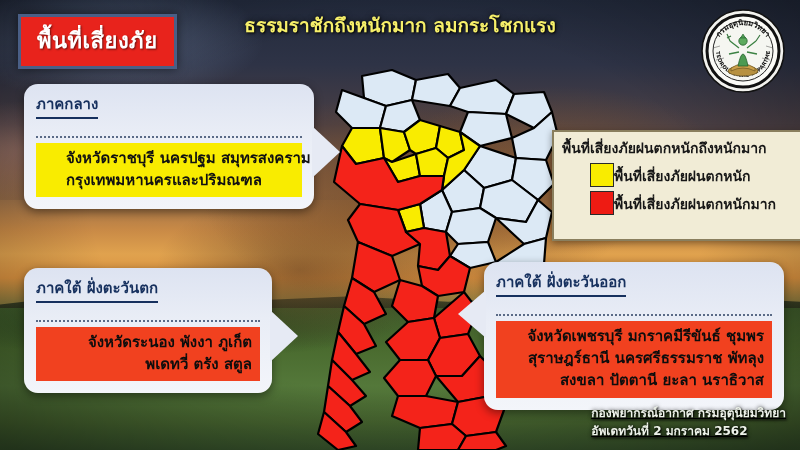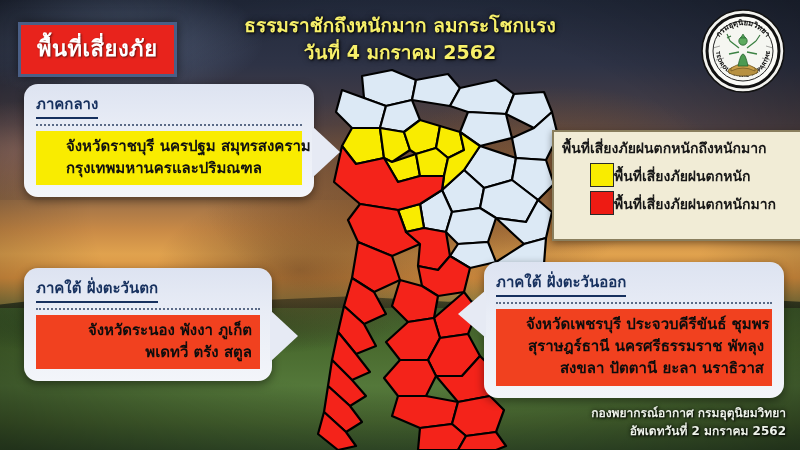--- a/index.html
+++ b/index.html
@@ -59,21 +59,20 @@
     opacity:.55;
   }
 
   
   #risk-badge {
     position:absolute; left:18px; top:14px;
     padding:6px 16px 8px;
     background:#e8231c;
     border:3px solid #4a5f86;
     box-shadow:0 0 10px rgba(0,0,0,.55);
-    margin-top:8px;
   }
   #risk-badge span {
     display:block;
     color:#ffffff;
     font-size:22px; font-weight:bold;
     letter-spacing:.5px;
     text-shadow:1px 1px 2px rgba(0,0,0,.55);
     white-space:nowrap;
   }
 
@@ -108,21 +107,21 @@
     box-shadow:0 3px 10px rgba(0,0,0,.45);
     padding:8px 12px 12px;
   }
   .callout .c-head {
     display:inline-block;
     color:#16305e;
     font-size:15px; font-weight:bold;
     white-space:nowrap;
     border-bottom:2px solid #16305e;
     padding-bottom:1px;
-    margin-bottom:4px;
+    margin-bottom:16px;
   }
   .callout .c-dots {
     height:3px;
     border-bottom:2px dotted #5a6a86;
     margin-bottom:5px;
   }
   .band {
     padding:4px 8px 6px;
   }
   .band .blabel {
@@ -176,21 +175,22 @@
     margin:4px 0 4px 28px;
   }
   #legend .sw { width:24px; height:24px; border:1.5px solid #2a2a2a; flex:none; }
   #legend .sw.y { background:#f9ec00; }
   #legend .sw.r { background:#ee1b13; }
   #legend .lg-label { color:#171717; font-size:14px; font-weight:bold; white-space:nowrap; }
 
   
   #footer {
     position:absolute; right:14px; bottom:10px;
-    text-align:right;
+    text-align:left;
+    text-decoration:underline;
   }
   #footer .f-line {
     display:block;
     color:#eef3ea; font-size:12px; font-weight:bold;
     line-height:1.5;
     text-shadow:0 0 4px rgba(0,0,0,.85), 1px 1px 2px rgba(0,0,0,.9);
     white-space:nowrap;
   }
 </style>
 </head>
@@ -267,21 +267,20 @@
       <path fill="#f4231a" d="M166 370 L196 366 L206 380 L196 384 L158 384 Z"></path>
     </g>
   </svg>
 
   <div id="risk-badge">
     <span>พื้นที่เสี่ยงภัย</span>
   </div>
 
   <div id="headline">
     <span class="line">ธรรมราชักถึงหนักมาก ลมกระโชกแรง</span>
-    <span class="line">วันที่ 4 มกราคม 2562</span>
   </div>
 
   <svg id="seal" viewBox="0 0 86 86">
     <circle cx="43" cy="43" r="41" fill="#f2f2ee" stroke="#111" stroke-width="1.6"></circle>
     <circle cx="43" cy="43" r="36" fill="#fbfbf7" stroke="#111" stroke-width="3"></circle>
     <circle cx="43" cy="43" r="30" fill="#f5f6f1" stroke="#222" stroke-width="1"></circle>
     <path id="arcTop" d="M 14 46 A 29 29 0 0 1 72 46" fill="none"></path>
     <path id="arcBot" d="M 16 42 A 27 27 0 0 0 70 42" fill="none"></path>
     <text font-size="7.5" font-weight="bold" fill="#111">
       <textPath href="#arcTop" startOffset="50%" text-anchor="middle">กรมอุตุนิยมวิทยา</textPath>
@@ -335,21 +334,21 @@
       <span class="blabel">จังหวัดระนอง พังงา ภูเก็ต</span>
       <span class="blabel">พเดทวี่ ตรัง สตูล</span>
     </div>
     <div class="tail tail-right"></div>
   </div>
 
   <div class="callout" id="callout-southeast">
     <span class="c-head">ภาคใต้ ฝั่งตะวันออก</span>
     <div class="c-dots"></div>
     <div class="band red">
-      <span class="blabel">จังหวัดเพชรบุรี ประจวบคีรีขันธ์ ชุมพร</span>
+      <span class="blabel">จังหวัดเพชรบุรี มกราคมีรีขันธ์ ชุมพร</span>
       <span class="blabel">สุราษฎร์ธานี นครศรีธรรมราช  พัทลุง</span>
       <span class="blabel">สงขลา ปัตตานี ยะลา นราธิวาส</span>
     </div>
     <div class="tail tail-left"></div>
   </div>
 
   <div id="footer">
     <span class="f-line">กองพยากรณ์อากาศ กรมอุตุนิยมวิทยา</span>
     <span class="f-line">อัพเดทวันที่ 2 มกราคม 2562</span>
   </div>

